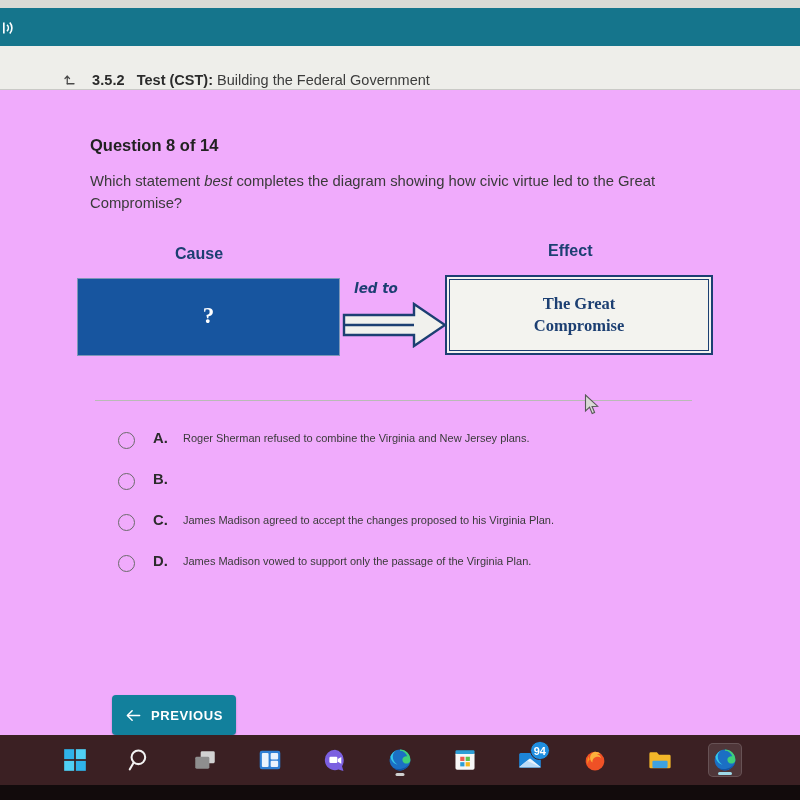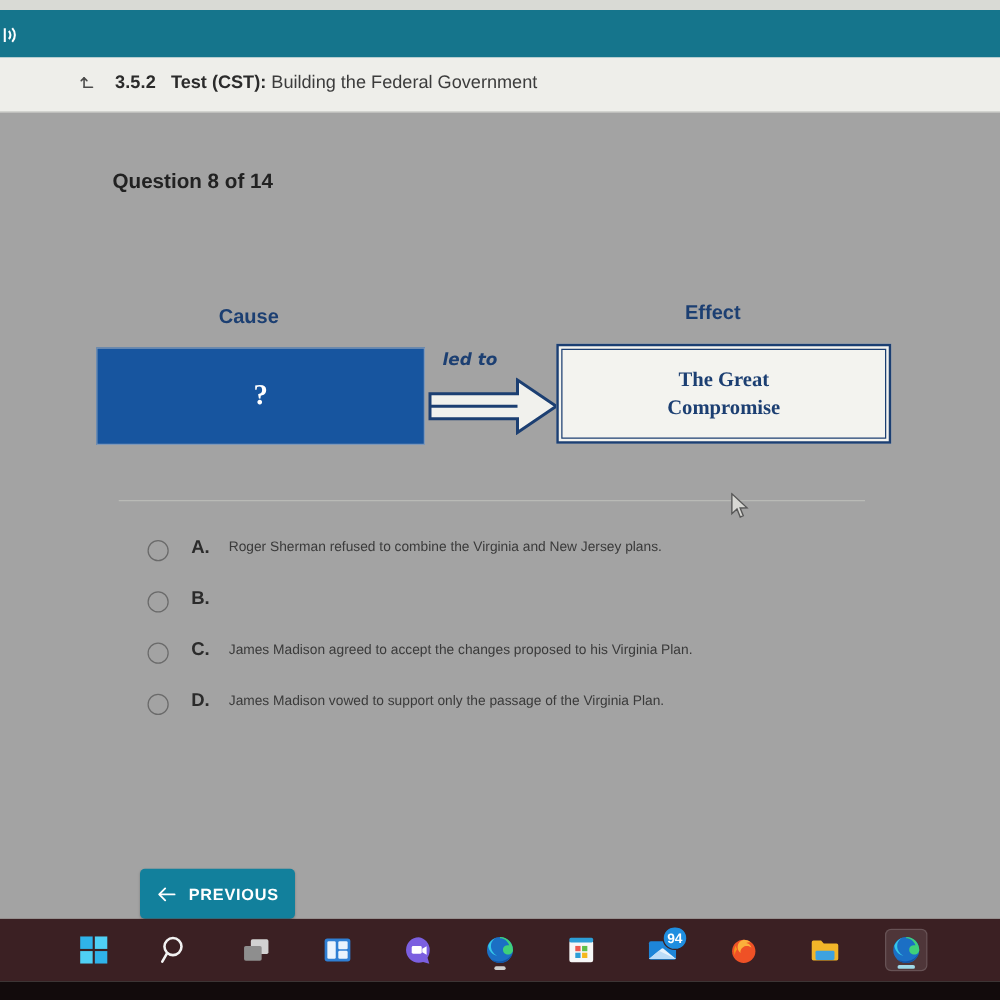--- a/index.html
+++ b/index.html
@@ -41,21 +41,21 @@
   
   .crumb-strip {
     position: absolute;
     left: 0; top: 46px;
     width: 800px; height: 44px;
     background: #eeeeea;
     border-bottom: 1px solid #c9cac6;
   }
   .crumb-inner {
     position: absolute;
-    left: 62px; top: 11px;
+    left: 62px; top: 25px;
     display: flex;
     align-items: center;
     gap: 12px;
     text-align: right;
   }
   .up-icon { width: 18px; height: 18px; color: #4a4a4a; flex: 0 0 auto; }
   .crumb-num {
     font-size: 14.5px;
     font-weight: bold;
     color: #2b2b2b;
@@ -65,21 +65,21 @@
     font-size: 14.5px;
     color: #3c3c3c;
   }
   .crumb-title b { color: #2b2b2b; }
 
   
   .canvas {
     position: absolute;
     left: 0; top: 90px;
     width: 800px; height: 645px;
-    background: #a3a3a3;
+    background: #f0abfc;
   }
 
   .q-heading {
     position: absolute;
     left: 90px; top: 46px;
     font-size: 16.5px;
     font-weight: bold;
     color: #222;
   }
   .q-prompt {
@@ -328,20 +328,21 @@
       </svg>
       <span class="crumb-num">3.5.2</span>
       <span class="crumb-title"><b>Test (CST):</b>&nbsp;<span>Building the Federal Government</span></span>
     </div>
   </div>
 
   <div class="canvas">
 
     <div class="q-heading">Question 8 of 14</div>
 
+    <div class="q-prompt"><span>Which statement </span><i>best</i><span> completes the diagram showing how civic virtue led to the Great Compromise?</span></div>
 
     <div class="diagram">
 
       <div class="lbl-cause">Cause</div>
       <div class="lbl-effect">Effect</div>
 
       <div class="box-cause">
         <span class="qmark">?</span>
       </div>
 

